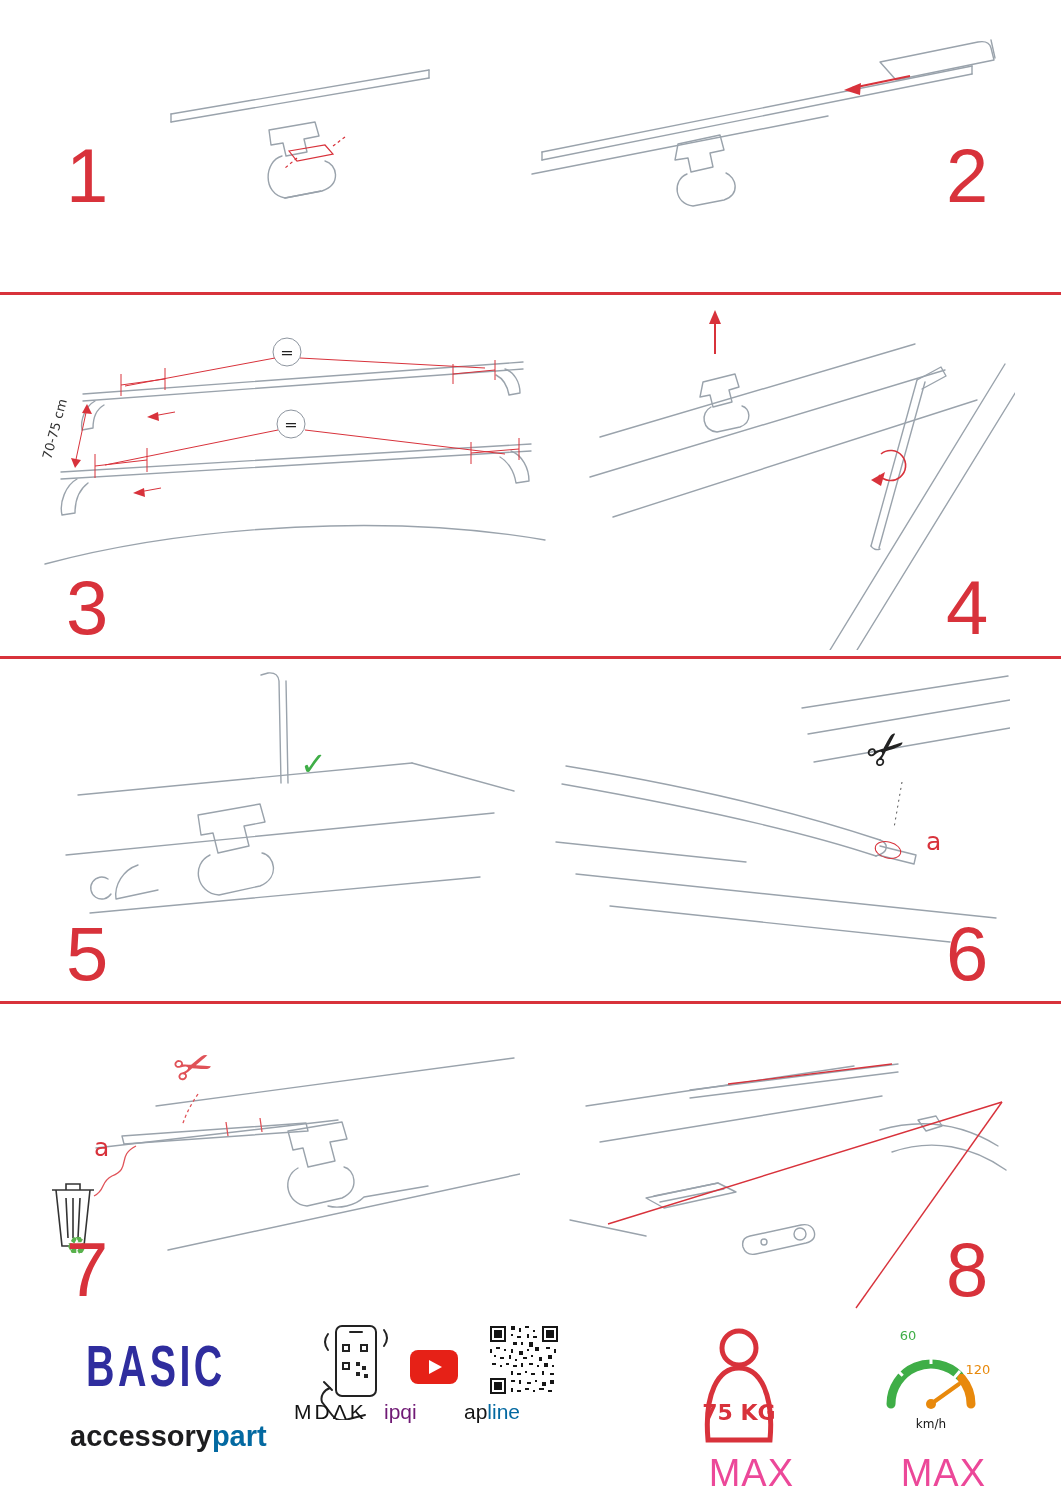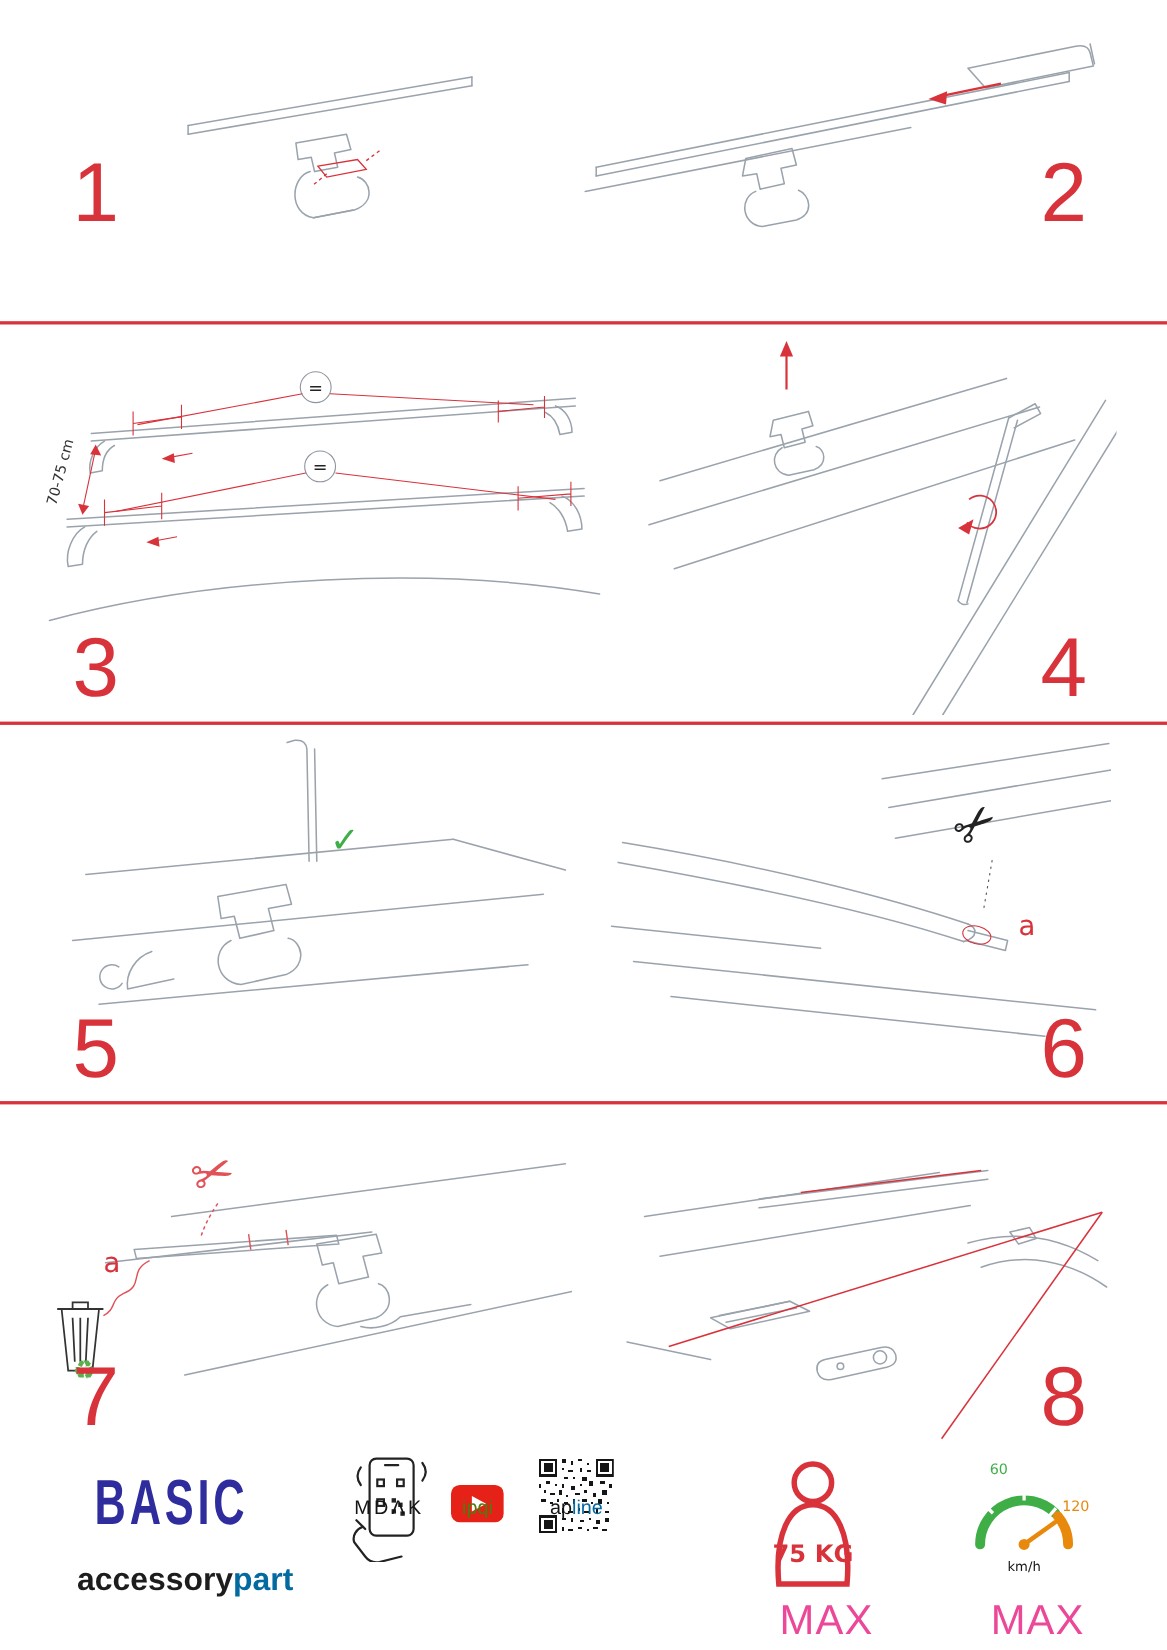--- a/index.html
+++ b/index.html
@@ -6,23 +6,23 @@
   #page{position:relative;width:1061px;height:1500px;background:#fff;overflow:hidden;
         font-family:"Liberation Sans",sans-serif;}
   .abs{position:absolute}
   .sep{position:absolute;left:0;width:1061px;height:3px;background:#d8323b}
   .step-num{position:absolute;font-size:76px;line-height:1;color:#d8323b;font-weight:400}
   svg text{font-family:"DejaVu Sans","Liberation Sans",sans-serif}
   .brand-title{position:absolute;left:86px;top:1332px;font-size:58px;font-weight:700;
         color:#2f2d9e;letter-spacing:5px;transform:scaleX(.68);transform-origin:left top;white-space:nowrap}
   .brand-sub{position:absolute;left:70px;top:1420px;font-size:29px;font-weight:700;color:#1d1d1f;white-space:nowrap}
   .red{color:#0369a1}
-  .partner{position:absolute;top:1360px;font-size:18px;color:#141414;text-align:center}
+  .partner{position:absolute;top:1400px;font-size:21px;color:#141414;text-align:left}
   .partner-mdak{left:294px;width:120px;letter-spacing:3px;font-weight:500}
-  .partner-ipqi{left:384px;width:100px;color:#4d7c0f}
+  .partner-ipqi{left:384px;width:100px;color:#701a75}
   .partner-apline{left:464px;width:120px}
   .max-label{position:absolute;font-size:38px;color:#ec4899;letter-spacing:1px;width:110px;text-align:right}
 </style>
 </head>
 <body>
 
 <div id="page">
 
   <div class="step-num" style="left:66px;top:138px">1</div>
 

